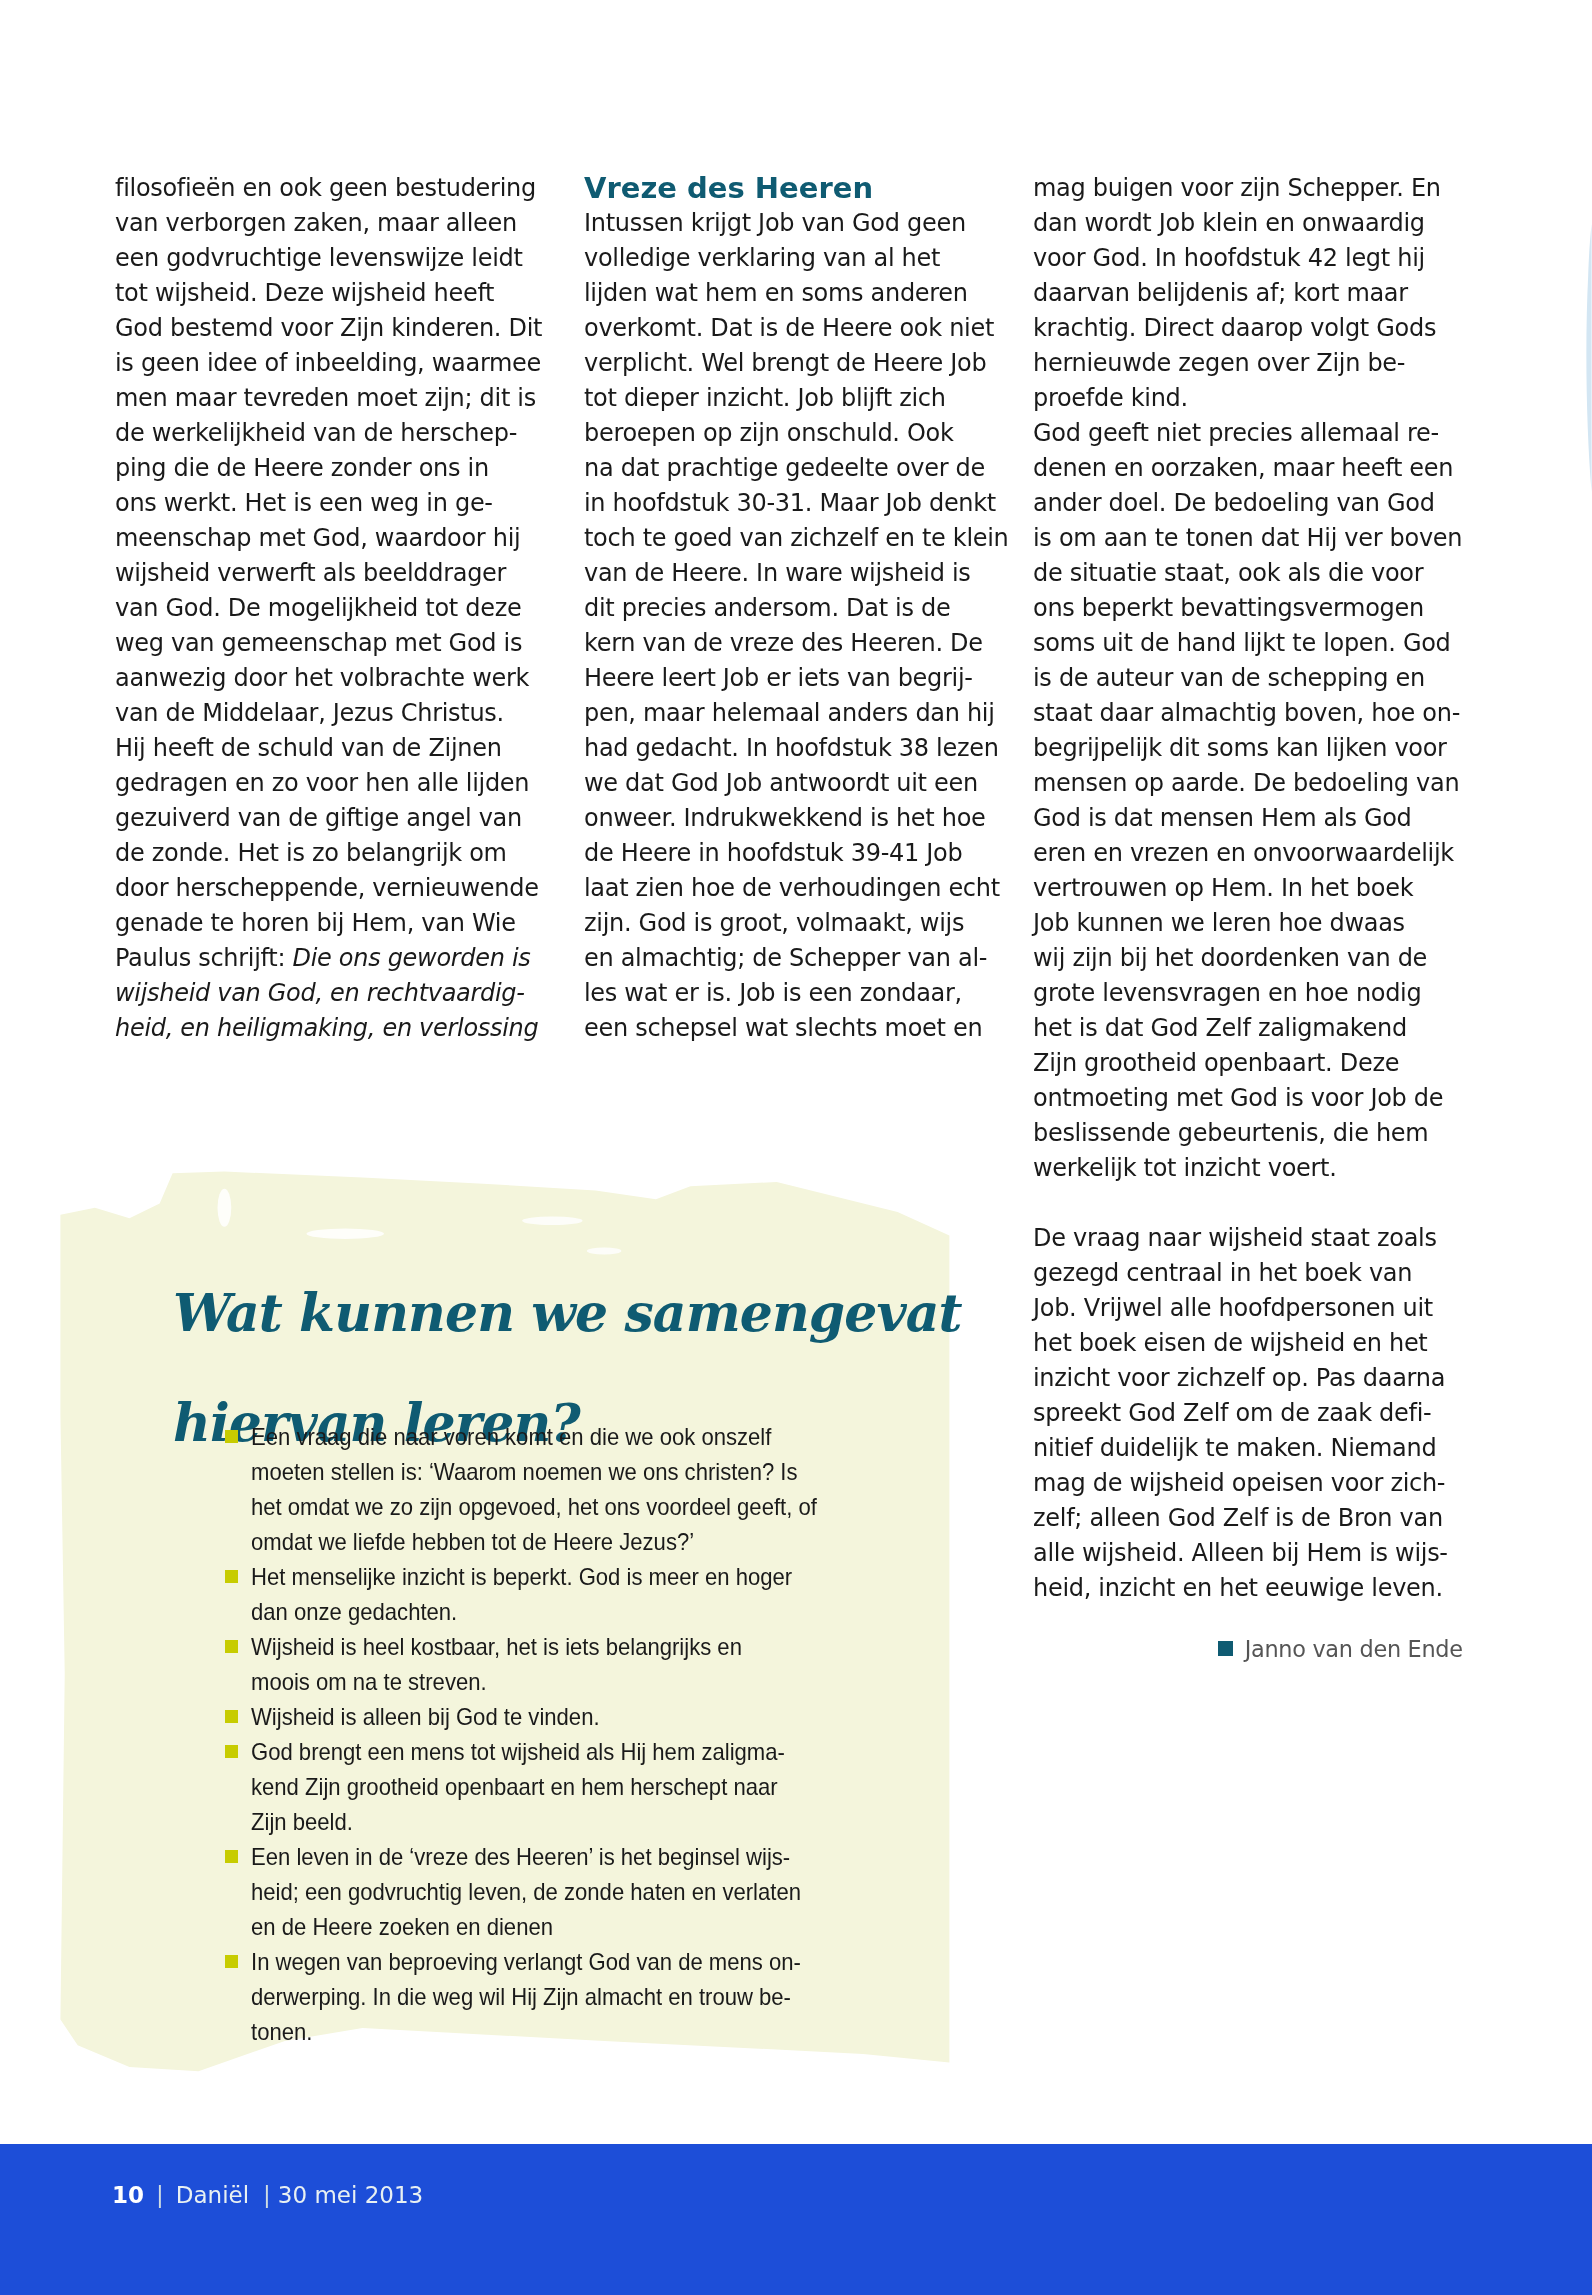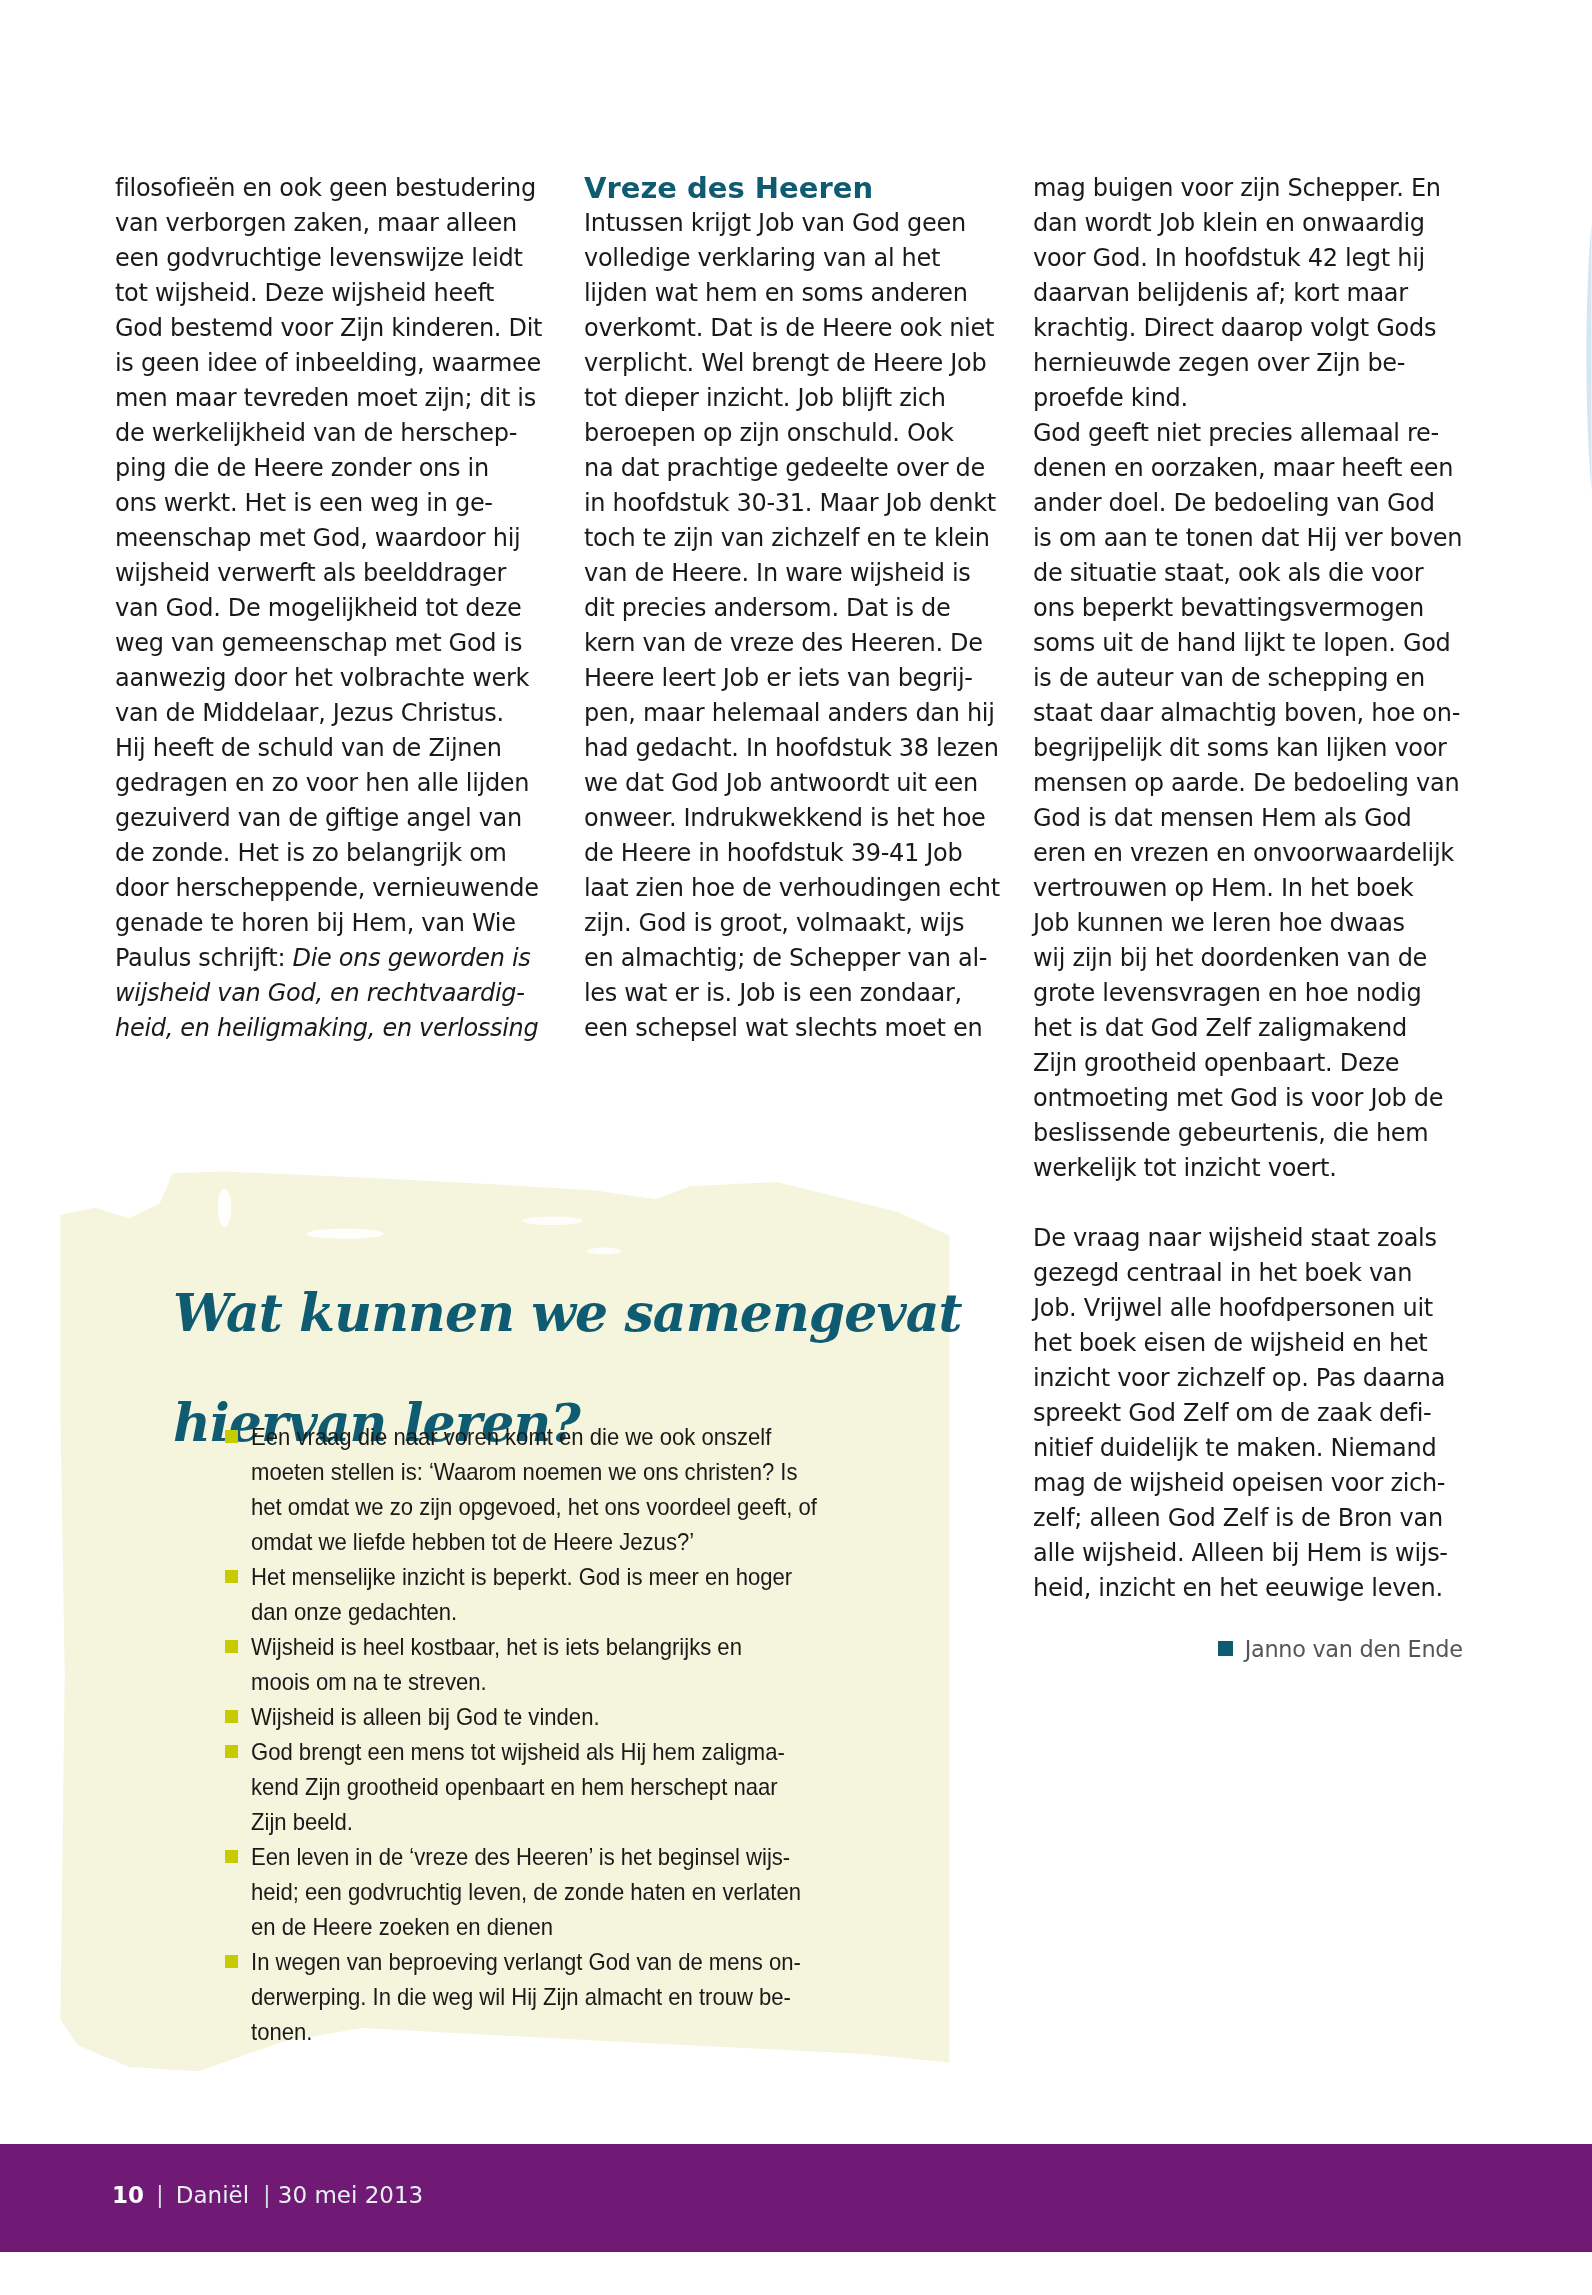--- a/index.html
+++ b/index.html
@@ -19,21 +19,21 @@
   #deco { position:absolute; right:0; top:224px; width:8.6px; height:268px; }
   #box { position:absolute; left:0; top:1156px; width:958px; height:967px; }
   #box-content { position:absolute; left:173px; top:1236px; width:759px; }
   .box-title { color:#0f5b72; font-family:"DejaVu Serif", serif; font-style:italic; font-size:52px; line-height:66px; letter-spacing:-0.9px; margin:0; }
   .box-title .line { white-space:nowrap;margin-top:44px; }
   ul.bullets { list-style:none; margin:0; padding:0; position:absolute; left:52px; top:183px; width:708px;
                font-family:"Liberation Sans Narrow","Liberation Sans", sans-serif; font-size:24px; line-height:35px; }
   ul.bullets li { position:relative; padding-left:26px; }
   ul.bullets li .sq { position:absolute; left:0; top:11.2px; width:13px; height:13px; background:#c7cc00; }
   ul.bullets li .txt { display:block; transform:scaleX(0.92); transform-origin:left; white-space:nowrap; }
-  #footer { position:absolute; left:0; top:2144px; width:1592px; height:108px; background:#701a75; }
+  #footer { position:absolute; left:0; top:2144px; width:1592px; height:151px; background:#1d4ed8; }
   #footer .ft { position:absolute; left:112px; top:38px; color:#e8f0f2; font-size:23px; white-space:nowrap; }
   #footer .num { font-weight:bold; color:#fff; }
   #footer .sep { margin:0 12px; color:#cfdde2; }
 </style>
 </head>
 <body>
 
 <svg id="deco" viewBox="0 0 10 310" preserveAspectRatio="none">
   <path d="M10,0 L10,310 C4,240 2,140 6,60 C7,30 9,10 10,0 Z" fill="#d3e6f3"></path>
 </svg>
@@ -73,21 +73,21 @@
   <p>
     <span class="line">Intussen krijgt Job  van God geen</span>
     <span class="line">volledige verklaring van al het</span>
     <span class="line">lijden wat hem en soms anderen</span>
     <span class="line">overkomt. Dat is de Heere ook niet</span>
     <span class="line">verplicht. Wel brengt de Heere Job</span>
     <span class="line">tot dieper inzicht. Job blijft zich</span>
     <span class="line">beroepen op zijn onschuld. Ook</span>
     <span class="line">na dat prachtige gedeelte over de</span>
     <span class="line">in hoofdstuk 30-31. Maar Job denkt</span>
-    <span class="line">toch te zijn van zichzelf en te klein</span>
+    <span class="line">toch te goed van zichzelf en te klein</span>
     <span class="line">van de Heere. In ware wijsheid is</span>
     <span class="line">dit precies andersom. Dat is de</span>
     <span class="line">kern van de vreze des Heeren. De</span>
     <span class="line">Heere leert Job er iets van begrij-</span>
     <span class="line">pen, maar helemaal anders dan hij</span>
     <span class="line">had gedacht.  In hoofdstuk 38 lezen</span>
     <span class="line">we dat God Job antwoordt uit een</span>
     <span class="line">onweer. Indrukwekkend is het hoe</span>
     <span class="line">de Heere in hoofdstuk 39-41 Job</span>
     <span class="line">laat zien hoe de verhoudingen echt</span>

